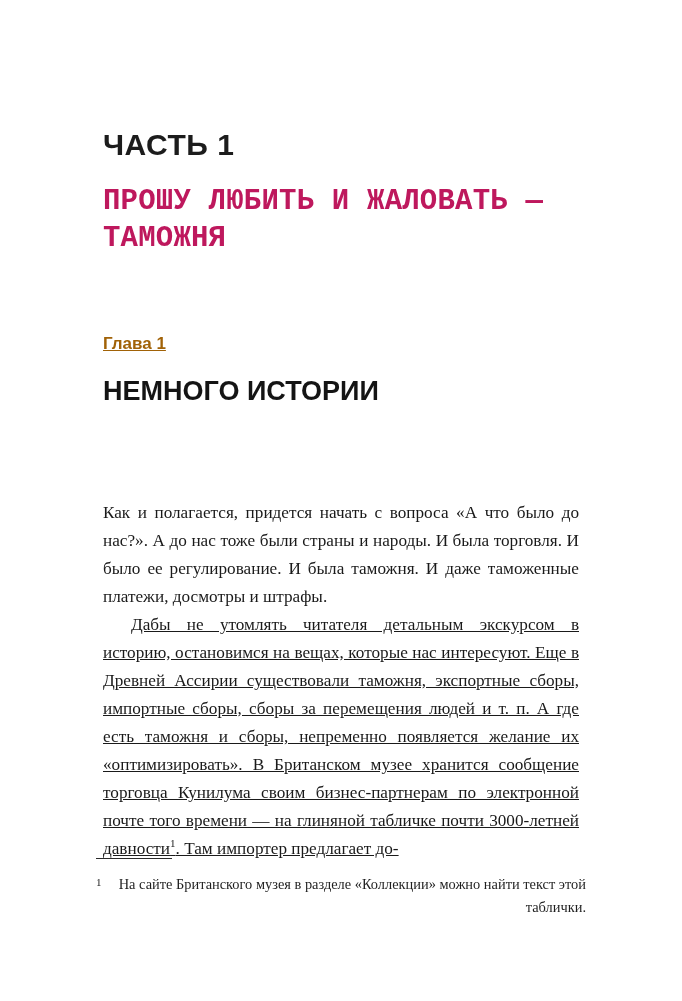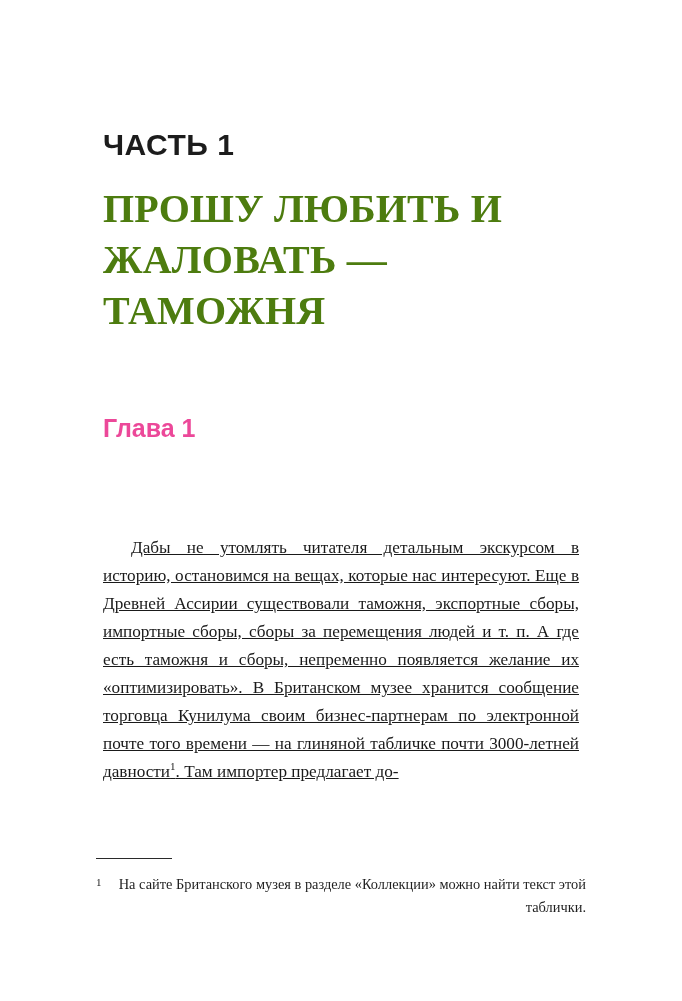--- a/index.html
+++ b/index.html
@@ -26,36 +26,37 @@
     font-family: "Liberation Sans", sans-serif;
     font-weight: bold;
     font-size: 30px;
     letter-spacing: 0.5px;
     color: #1c1c1c;
     margin: 0;
     padding-top: 128px;
     line-height: 1.1;
   }
   .part-title {
-    font-family: Liberation Serif, serif;
+    font-family: Liberation Mono, monospace;
     font-weight: bold;
-    font-size: 40px;
+    font-size: 29px;
     letter-spacing: 0.2px;
-    color: #4d7c0f;
+    color: #be185d;
     margin: 22px 0 0 0;
     line-height: 1.28;
     max-width: 470px;
   }
   .chapter-label {
     font-family: "Liberation Sans", sans-serif;
     font-weight: bold;
-    font-size: 25px;
-    color: #ec4899;
+    font-size: 17px;
+    color: #a16207;
     margin: 78px 0 0 0;
     line-height: 1.1;
+    text-decoration: underline;
   }
   .chapter-title {
     font-family: "Liberation Sans", sans-serif;
     font-weight: bold;
     font-size: 27px;
     color: #141414;
     margin: 22px 0 0 0;
     line-height: 1.15;
   }
   .body-text {
@@ -113,22 +114,24 @@
 <body>
 
 <div class="page">
 
   <h1 class="part-label">ЧАСТЬ 1</h1>
 
   <h2 class="part-title">ПРОШУ ЛЮБИТЬ И ЖАЛОВАТЬ — ТАМОЖНЯ</h2>
 
   <h3 class="chapter-label">Глава 1</h3>
 
+  <h4 class="chapter-title">НЕМНОГО ИСТОРИИ</h4>
 
   <div class="body-text">
+    <p>Как и полагается, придется начать с вопроса «А что было до нас?». А до нас тоже были страны и народы. И была торговля. И было ее регулирование. И была таможня. И даже таможенные платежи, досмотры и штрафы.</p>
     <p class="indent"><span>Дабы не утомлять читателя детальным экскурсом в историю, остановимся на вещах, которые нас интересуют. Еще в Древней Ассирии существовали таможня, экспортные сборы, импортные сборы, сборы за перемещения людей и т. п. А где есть таможня и сборы, непременно появляется желание их «оптимизировать». В Британском музее хранится сообщение торговца Кунилума своим бизнес-партнерам по электронной почте того времени — на глиняной табличке почти 3000-летней давности</span><sup class="fn">1</sup><span>. Там импортер предлагает до-</span></p>
   </div>
 
   <div class="footnote">
     <div class="footnote-rule"></div>
     <div class="footnote-body">
       <span class="footnote-marker">1</span>
       <span class="footnote-text">На сайте Британского музея в разделе «Коллекции» можно найти текст этой таблички.</span>
     </div>
   </div>

